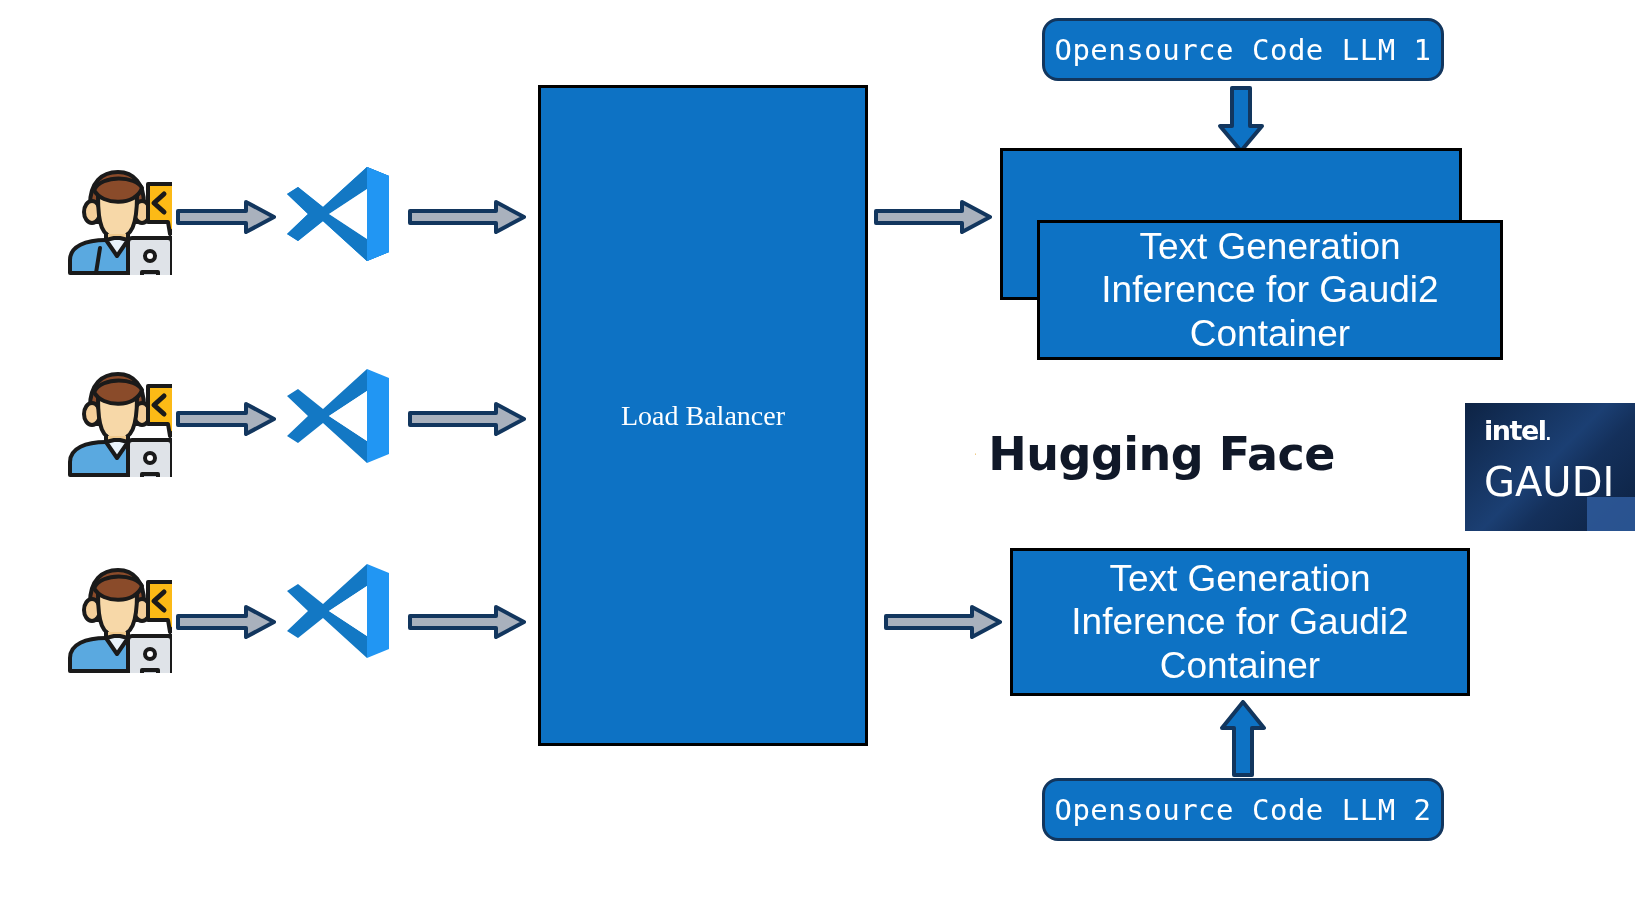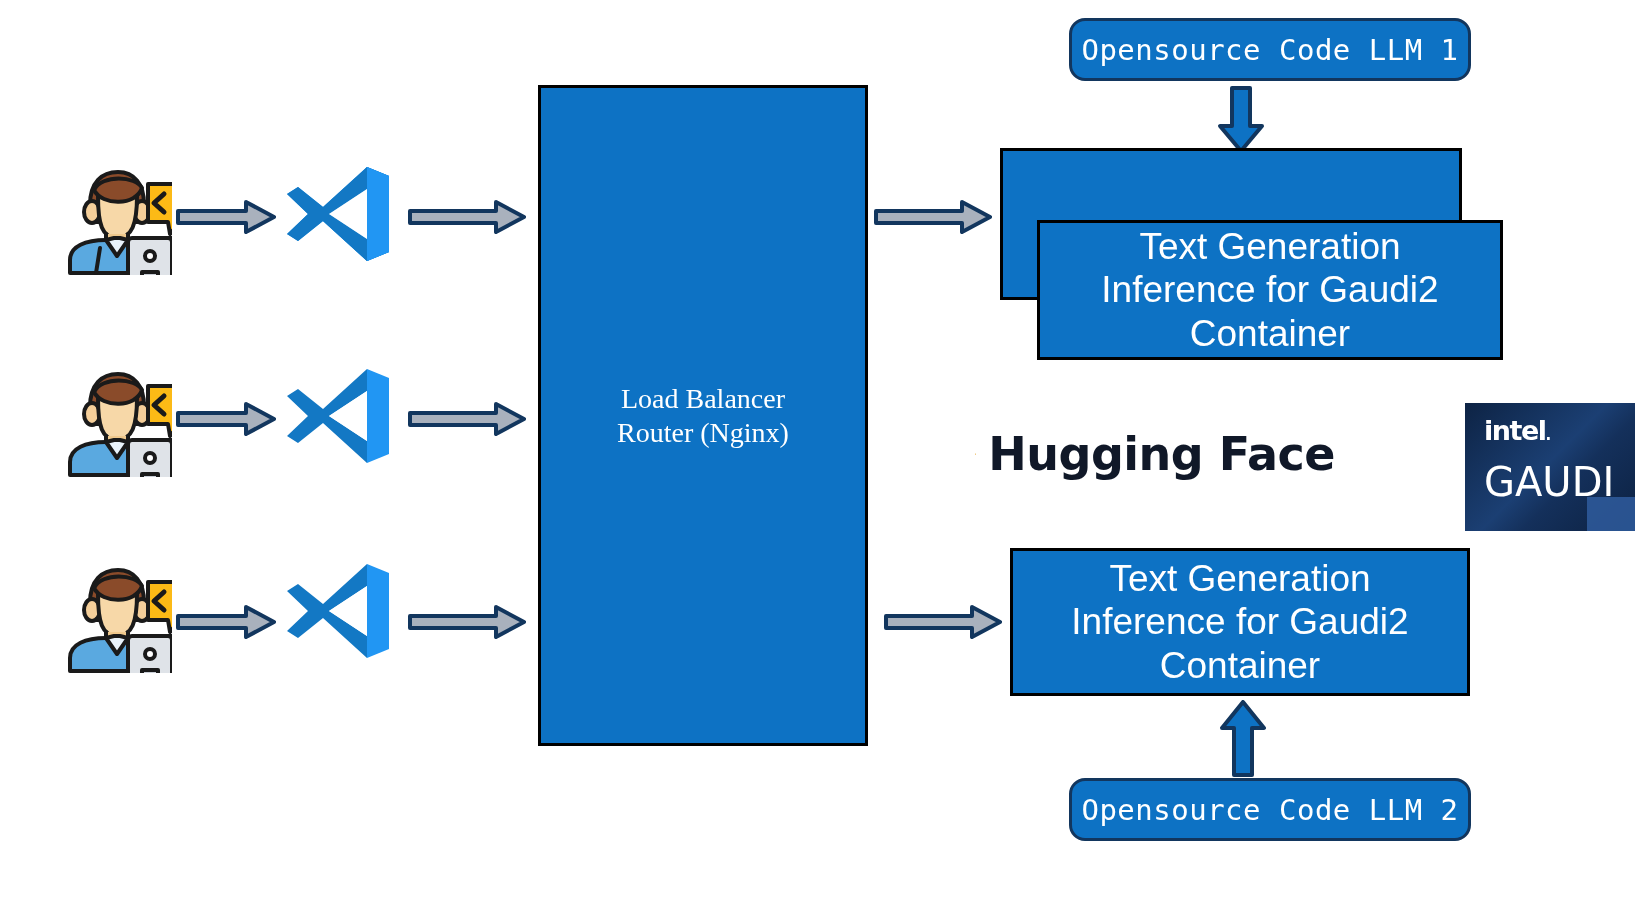--- a/index.html
+++ b/index.html
@@ -49,21 +49,20 @@
     background:#0d72c4;
     border:3px solid #12365e;
     border-radius:16px;
     box-sizing:border-box;
     color:#ffffff;
     display:flex;align-items:center;justify-content:center;
     font-family:"DejaVu Sans Mono", monospace;
     font-size:29px;
     letter-spacing:0.5px;
     white-space:nowrap;
-    margin-left:27px;
   }
   #llm-top{left:1042px;top:18px;width:402px;height:63px;}
   #llm-bottom{left:1042px;top:778px;width:402px;height:63px;text-align:center;}
 
   
   .arrow-gray{display:block;}
   .arrow-blue{display:block;}
 
   
   #hf-logo{left:975px;top:418px;width:360px;height:72px;display:flex;align-items:center;}
@@ -239,21 +238,20 @@
     <path d="M86 4 L108 13 L108 89 L86 98 Z" fill="#2196f3"></path>
   </svg>
 
   <svg class="abs arrow-gray" style="left:408px;top:605px;" width="118" height="34" viewBox="0 0 118 34">
     <path d="M2 11 L88 11 L88 2 L116 17 L88 32 L88 23 L2 23 Z" fill="#a9b1bd" stroke="#12365e" stroke-width="4" stroke-linejoin="round"></path>
   </svg>
 
   <div class="abs bluebox" id="load-balancer">
     <div>
       <div class="lb-text">Load Balancer</div>
-      <div class="lb-text">Router (Nginx)</div>
     </div>
   </div>
 
   <svg class="abs arrow-gray" style="left:874px;top:200px;" width="118" height="34" viewBox="0 0 118 34">
     <path d="M2 11 L88 11 L88 2 L116 17 L88 32 L88 23 L2 23 Z" fill="#a9b1bd" stroke="#12365e" stroke-width="4" stroke-linejoin="round"></path>
   </svg>
 
   <svg class="abs arrow-gray" style="left:884px;top:605px;" width="118" height="34" viewBox="0 0 118 34">
     <path d="M2 11 L88 11 L88 2 L116 17 L88 32 L88 23 L2 23 Z" fill="#a9b1bd" stroke="#12365e" stroke-width="4" stroke-linejoin="round"></path>
   </svg>

